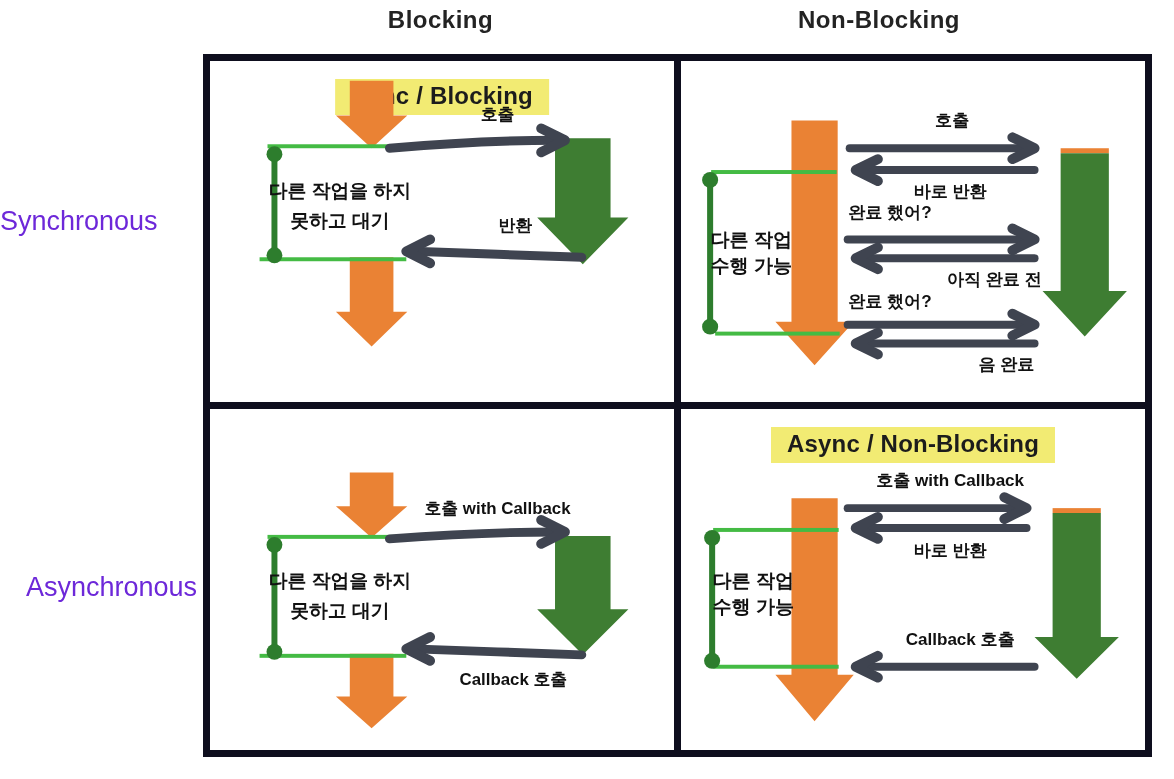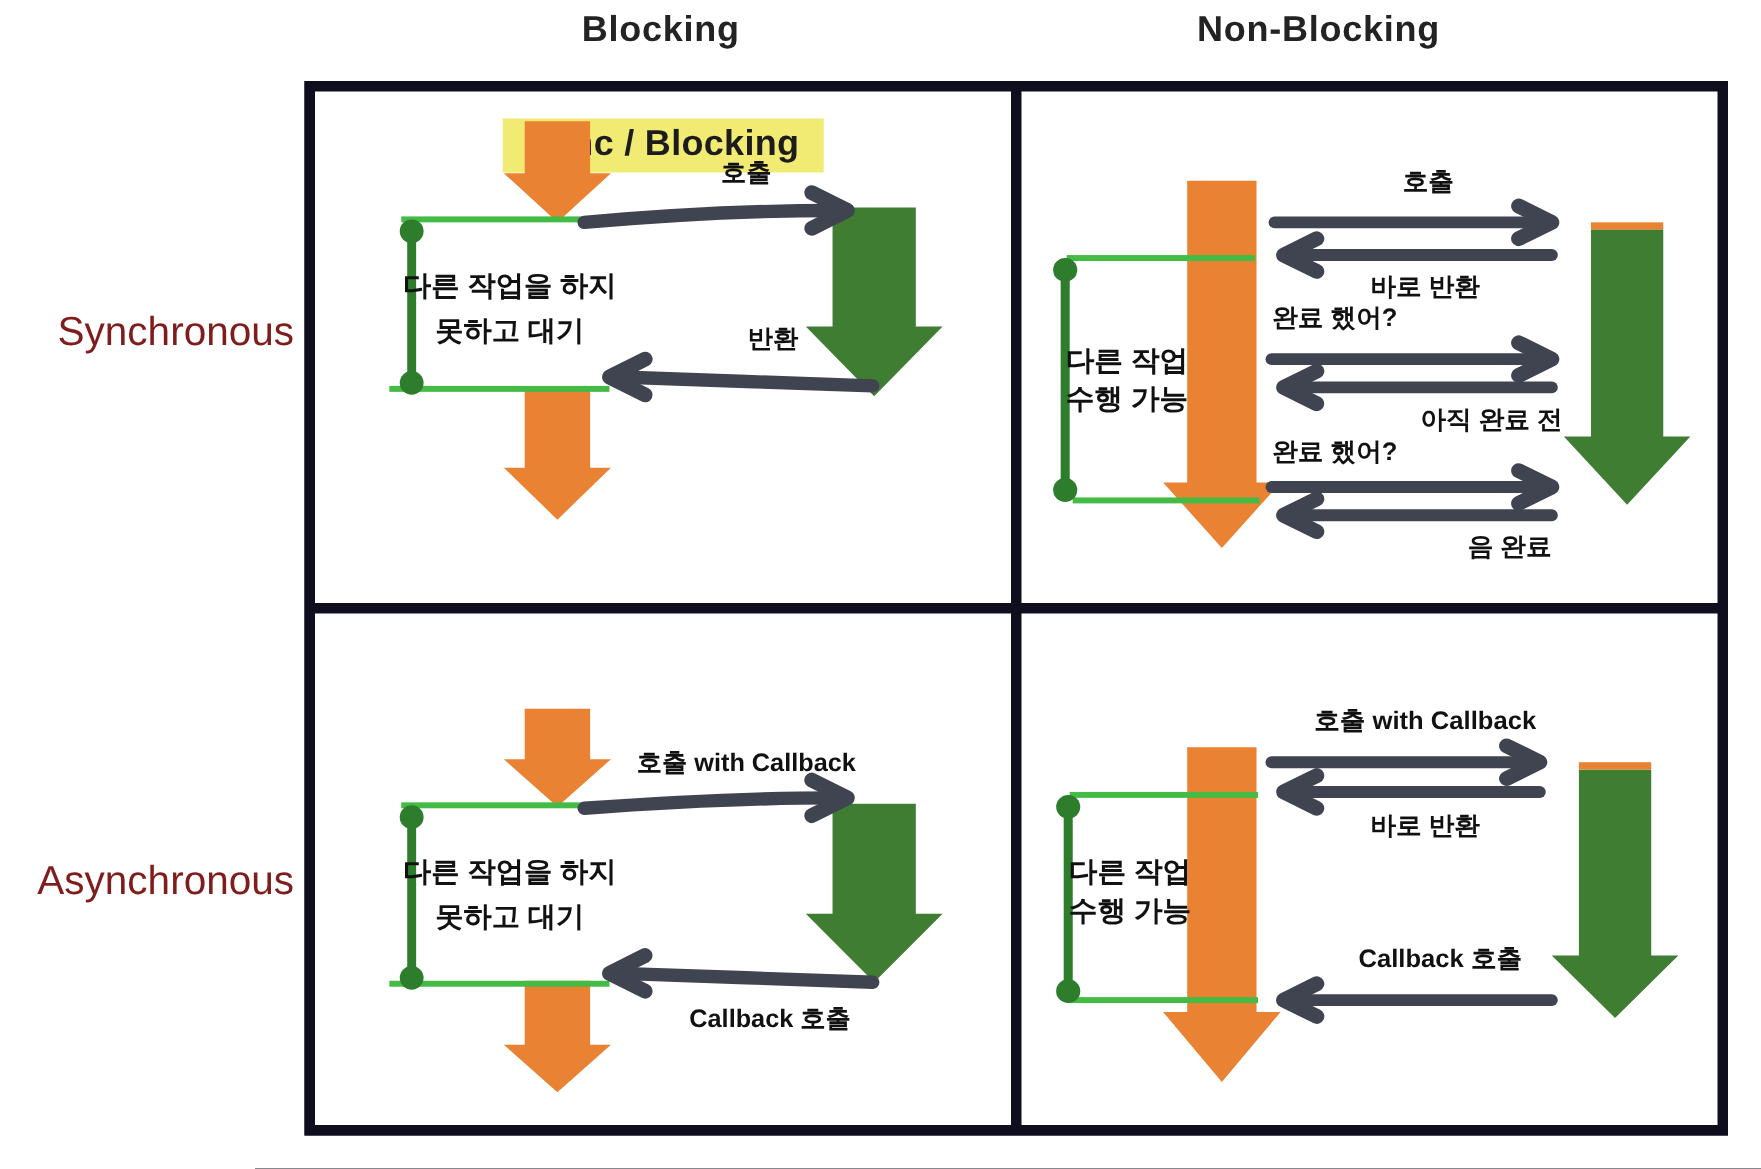--- a/index.html
+++ b/index.html
@@ -24,26 +24,26 @@
   }
   #col-head-blocking{ left:203px; width:475px; }
   #col-head-nonblocking{ left:644px; width:470px; }
 
   
   .row-head{
     position:absolute;
     left:0;width:196px;
     font-size:27px;
     font-weight:400;
-    color:#7f1d1d;
-    text-align:right;
+    color:#6d28d9;
+    text-align:left;
     white-space:nowrap;
   }
   #row-head-sync{ top:206px; }
-  #row-head-async{ top:572px; }
+  #row-head-async{ top:572px;padding-left:26px; }
 
   
   #matrix{
     position:absolute;
     left:203px;top:54px;
     width:949px;height:703px;
     border:7px solid #0e0e1e;
     box-sizing:border-box;
     display:grid;
     grid-template-columns:1fr 1fr;
@@ -235,20 +235,21 @@
 
       <g>
         <path d="M375,248 C320,246 260,244 205,242" stroke="#3f4450" stroke-width="9" fill="none" stroke-linecap="round"></path>
         <path d="M222,230 L198,242 L222,254" stroke="#3f4450" stroke-width="10" fill="none" stroke-linecap="round" stroke-linejoin="round"></path>
       </g>
       <text class="lbl" x="306" y="278" text-anchor="middle">Callback 호출</text>
     </svg>
   </div>
 
   <div class="cell">
+    <div class="cell-title">Async / Non-Blocking</div>
     <svg class="flow" viewBox="0 0 462 344" preserveAspectRatio="none">
 
       <g>
         <path d="M110,90 L156,90 L156,268 L172,268 L133,315 L94,268 L110,268 Z" fill="#ea8234"></path>
       </g>
 
       <g>
         <rect x="370" y="100" width="48" height="5" fill="#ea8234"></rect>
         <path d="M370,105 L418,105 L418,230 L436,230 L394,272 L352,230 L370,230 Z" fill="#3e7d32"></path>
       </g>

